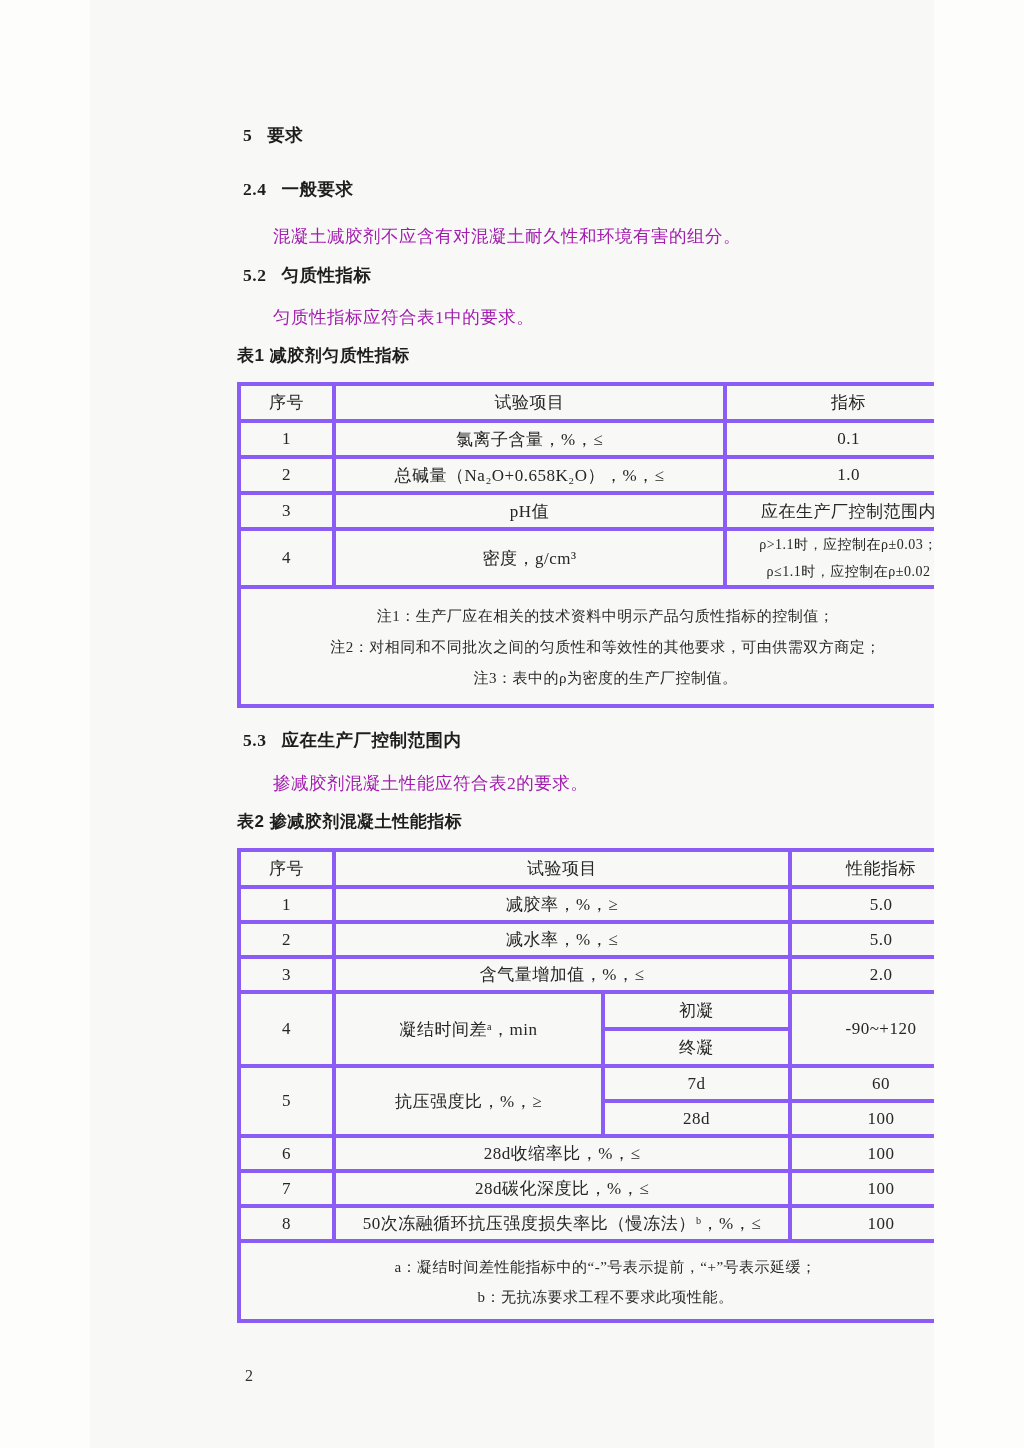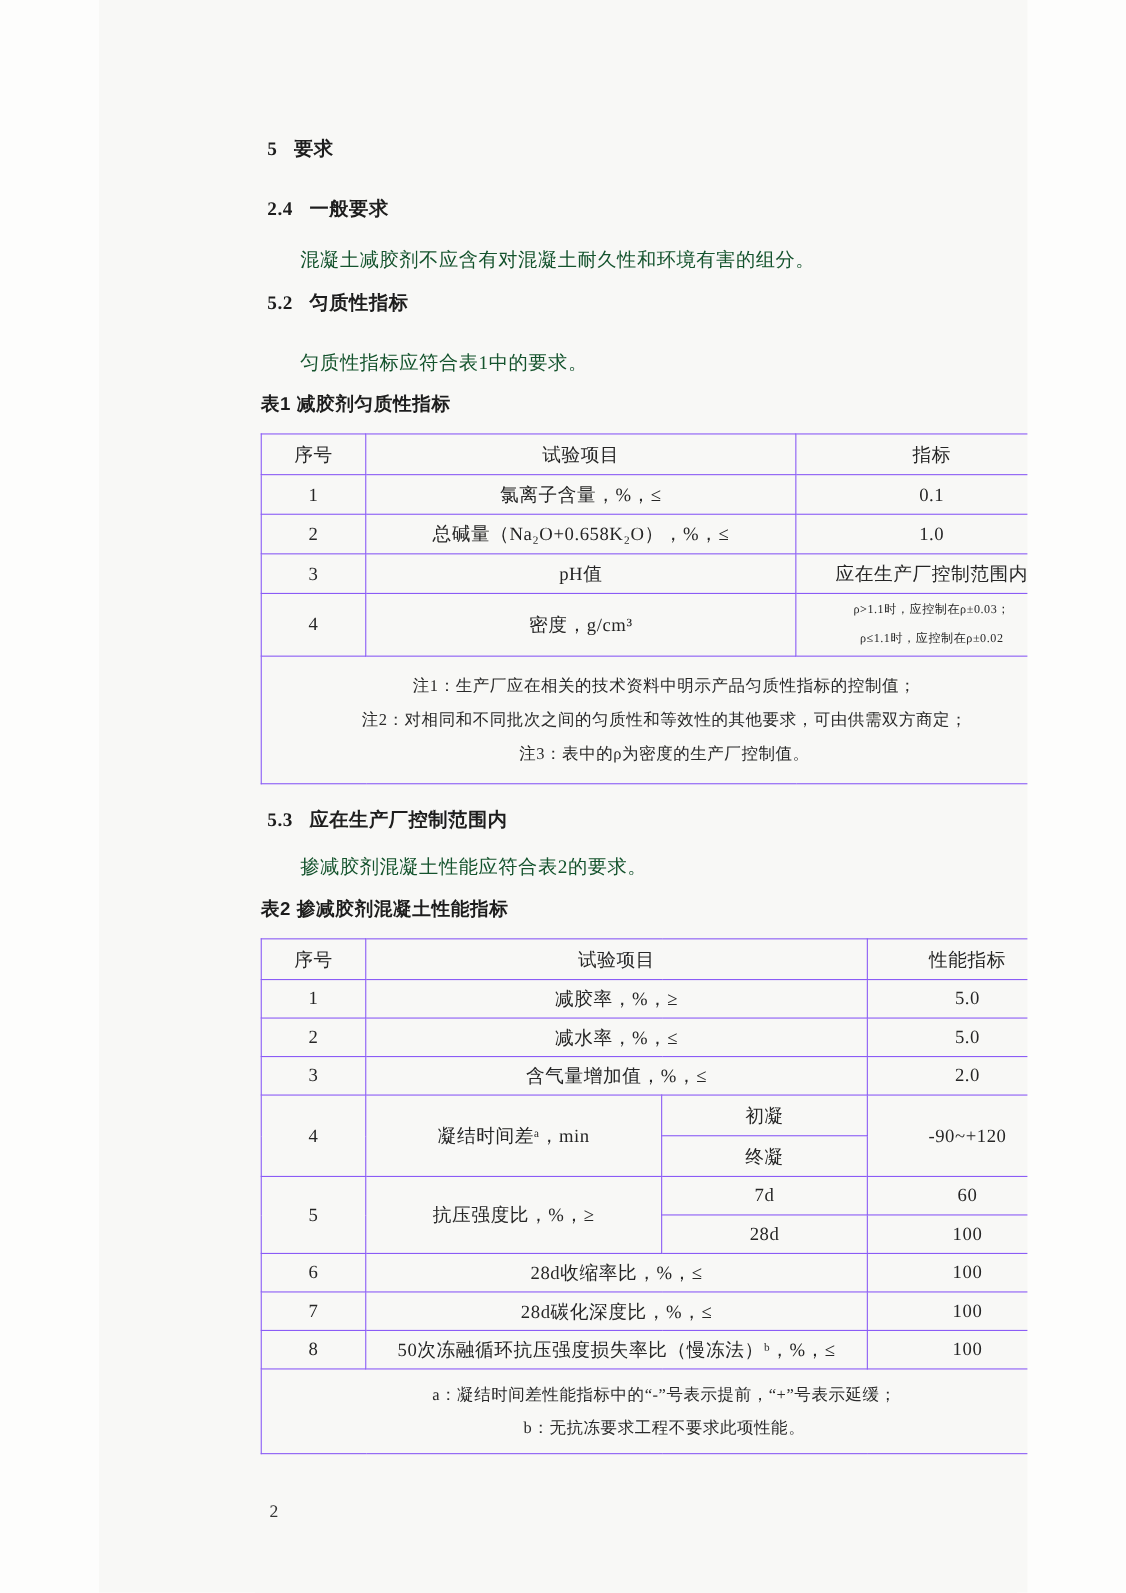--- a/index.html
+++ b/index.html
@@ -35,26 +35,26 @@
   .h-sec .num { margin-right: 15px; font-family: "Liberation Serif","DejaVu Serif",serif; font-weight: 700; }
   #h5   { margin-top: 124px; margin-left: 6px; }
   #h51  { margin-top: 32px;  margin-left: 6px; }
   #h52  { margin-top: 16px;  margin-left: 6px; }
   #h53  { margin-top: 21px;  margin-left: 6px; }
 
   
   .para {
     font-size: 17.5px;
     line-height: 24px;
-    color: #14532d;
+    color: #a21caf;
     text-indent: 36px;
     letter-spacing: 0.5px;
   }
   #p51 { margin-top: 24px; }
-  #p52 { margin-top: 31px; font-family: Liberation Serif, serif; }
+  #p52 { margin-top: 19px; font-family: Liberation Serif, serif; }
   #p53 { margin-top: 20px; }
 
   
   .caption {
     font-family: "Liberation Sans", "DejaVu Sans", sans-serif;
     font-weight: 700;
     font-size: 17px;
     line-height: 22px;
     text-align: left;
     color: #1d1d1d;
@@ -65,37 +65,37 @@
 
   
   table {
     border-collapse: collapse;
     table-layout: fixed;
     width: 733px;
     margin-top: 15px;
     background: transparent;
   }
   th, td {
-    border: 1px solid #8b5cf6;
+    border: 4px solid #8b5cf6;
     text-align: center;
     vertical-align: middle;
     font-size: 17px;
     font-weight: 400;
     color: #262626;
     letter-spacing: 0.5px;
     padding: 0 4px;
   }
   #table1, #table2 { border: 1.5px solid #303030; }
 
   tr.h37 > th, tr.h37 > td { height: 37px; }
   tr.h36 > td { height: 36px; }
   tr.h35 > td { height: 35px; }
   tr.h57 > td { height: 57px; }
 
-  td.val-multiline { line-height: 27px; font-size: 11px; }
+  td.val-multiline { line-height: 27px; font-size: 14px; }
 
   td.notes {
     text-align: center;
     padding: 12px 10px 10px 10px;
     font-size: 15px;
     line-height: 31px;
     color: #2a2a2a;
   }
   #table2 td.notes { line-height: 30px; padding-top: 9px; padding-bottom: 7px; }
 

